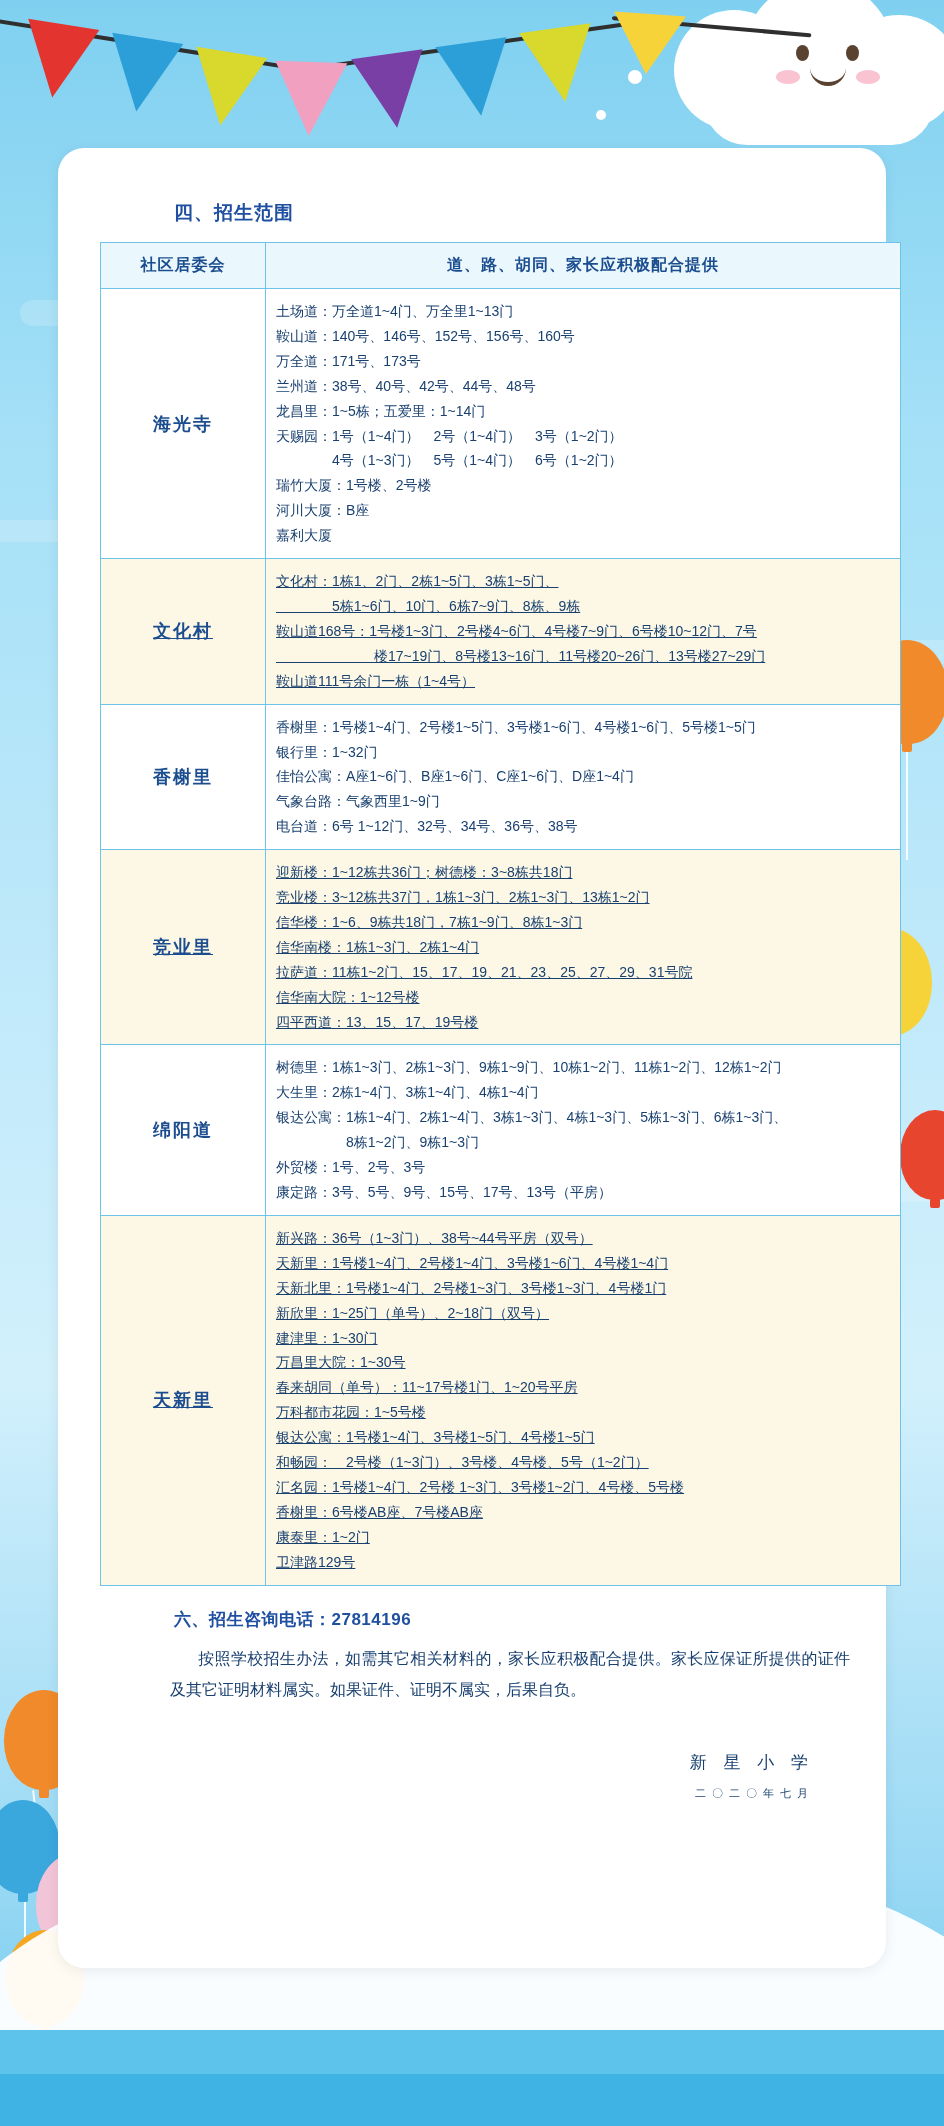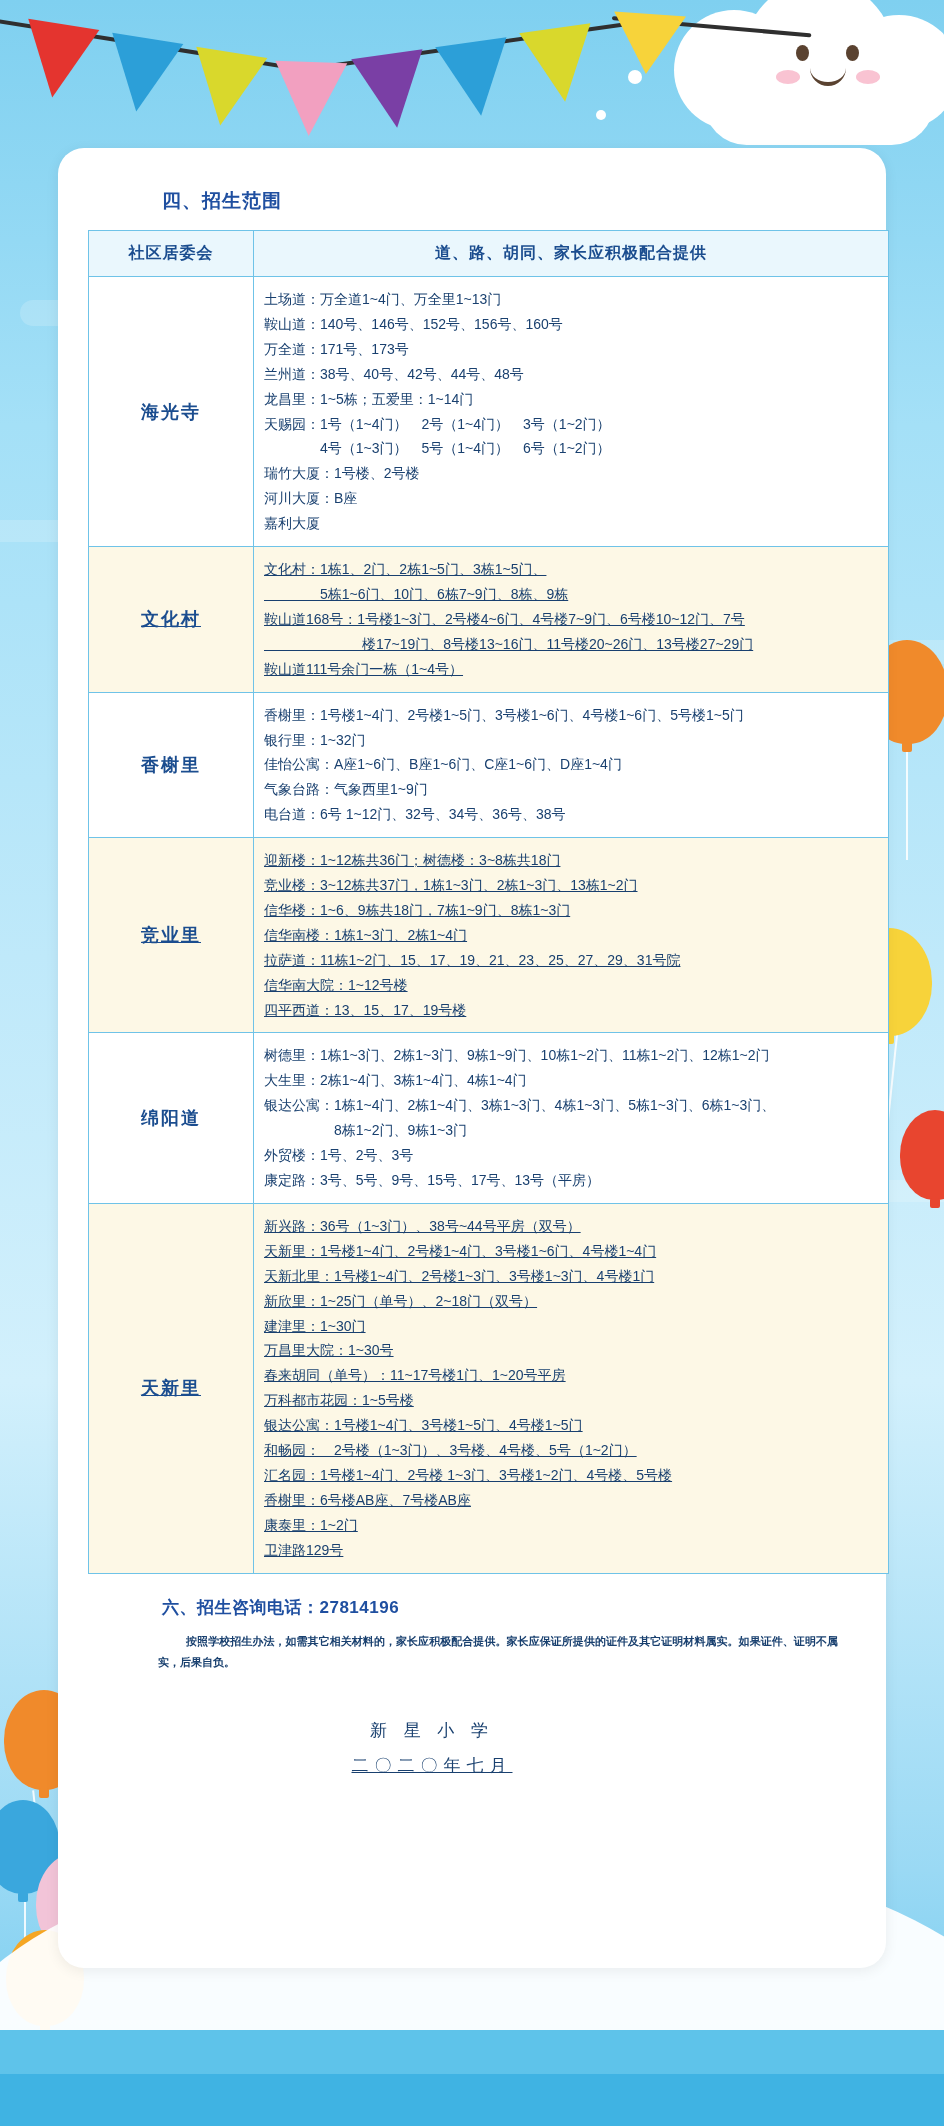--- a/index.html
+++ b/index.html
@@ -107,21 +107,21 @@
     background: #ffffff;
     border-radius: 26px;
     box-shadow: 0 3px 14px rgba(0,0,0,0.07);
   }
 
   .content {
     position: absolute;
     left: 58px;
     top: 148px;
     width: 828px;
-    padding: 4px;
+    padding: 16px;
   }
 
   .sec-title {
     color: #1f4fa0;
     font-weight: bold;
     font-size: 19px;
     margin: 36px 0 16px 100px;
     letter-spacing: 1px;
   }
 
@@ -170,44 +170,42 @@
   }
   .tail .line {
     color: #1f4fa0;
     font-weight: bold;
     font-size: 17px;
     margin: 0 0 12px 100px;
     letter-spacing: 0.5px;
   }
   .note {
     color: #19406f;
-    font-size: 11px;
+    font-size: 16px;
     line-height: 1.95;
     margin: 4px 26px 0 26px;
     padding: 0 26px 0 70px;
     text-align: justify;
-    font-weight: bold;
   }
   .note .indent { display: inline-block; width: 28px; }
 
   .sign {
     margin-top: 46px;
-    text-align: center;
+    text-align: right;
     padding-right: 88px;
     color: #19406f;
   }
   .sign .school {
     font-size: 17px;
     letter-spacing: 6px;
     margin-bottom: 12px;
   }
   .sign .date {
-    font-size: 17px;
+    font-size: 11px;
     letter-spacing: 6px;
-    text-decoration: underline;
   }
 </style>
 </head>
 <body>
 
 <div class="page">
 
   <div class="sky-stripe" style="left:20px;top:300px;width:200px;height:26px;"></div>
   <div class="sky-stripe" style="left:-30px;top:520px;width:150px;height:22px;"></div>
   <div class="sky-stripe" style="left:840px;top:640px;width:160px;height:24px;"></div>

